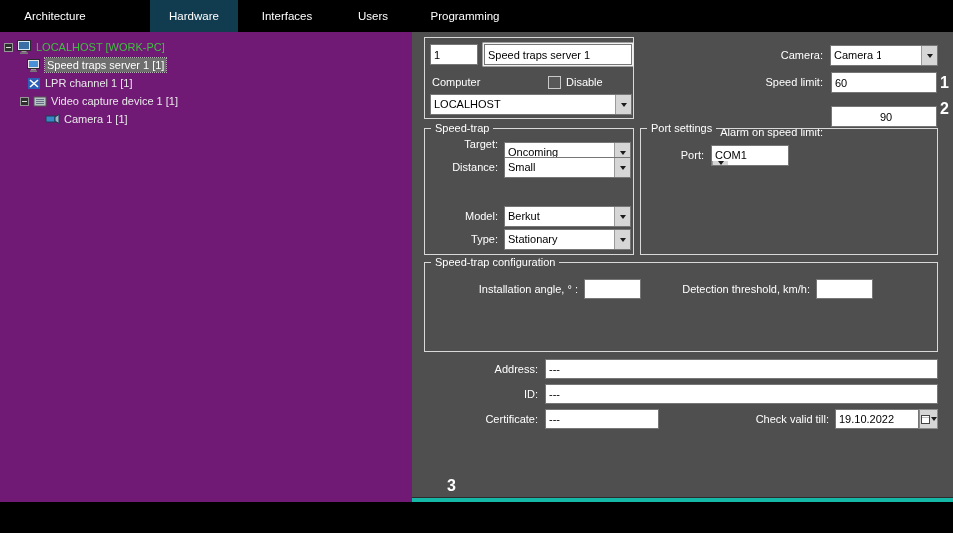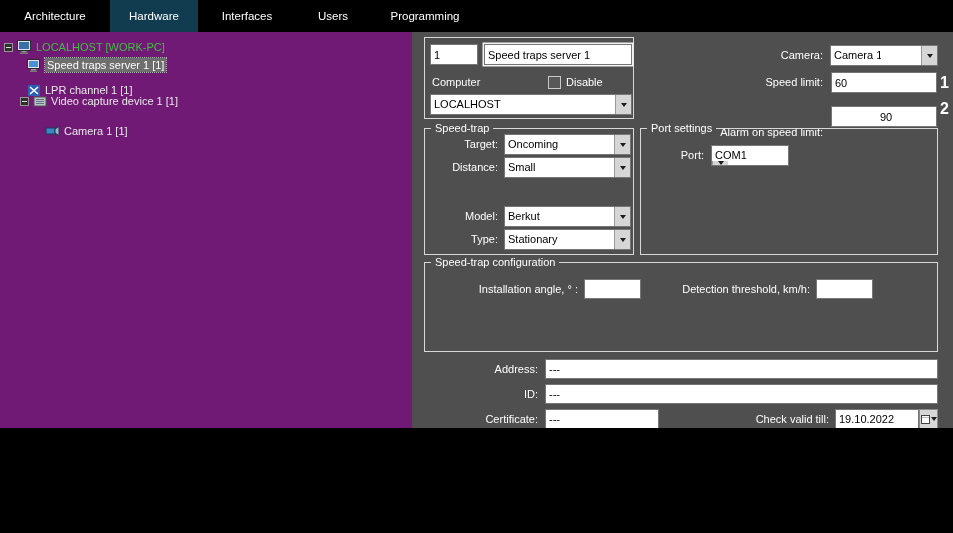--- a/index.html
+++ b/index.html
@@ -1,22 +1,22 @@
 <!DOCTYPE html>
 <html><head>
 <meta charset="utf-8">
 <style>
   html,body{margin:0;padding:0;background:#000;font-family:"Liberation Sans",sans-serif;}
-  .app{position:relative;width:953px;height:428px;overflow:hidden;background:#000;}
+  .app{position:relative;width:953px;height:502px;overflow:hidden;background:#000;}
   .abs{position:absolute;box-sizing:border-box;}
 
   
   .topbar{left:0;top:0;width:953px;height:32px;background:#000;display:flex;}
   .tab{height:32px;line-height:32px;text-align:center;color:#fff;font-size:11.5px;cursor:pointer;}
-  .tab.active{background:#113c50;}
+  .tab.active{background:#113c50;margin-left:40px;}
 
   
   .tree-panel{left:0;top:32px;width:412px;height:501px;background:#701a75;}
   .tree-row{position:absolute;height:16px;display:flex;align-items:center;font-size:11px;color:#e8e8e8;white-space:nowrap;cursor:default;}
   .twisty{width:9px;height:9px;border:1px solid #969696;background:#2f2f2f;display:flex;align-items:center;justify-content:center;margin-right:4px;box-sizing:border-box;flex:none;}
   .minus-line{width:5px;height:1px;background:#ddd;}
   .tree-icon{display:flex;align-items:center;margin-right:4px;flex:none;}
   .tree-label{line-height:14px;}
   .tree-label.green{color:#3fbf3f;}
   .tree-label.selected{background:#6e6e6e;outline:1px dotted #b5b5b5;padding:0 2px;color:#fff;}
@@ -84,21 +84,21 @@
         <svg width="14" height="13" viewBox="0 0 14 13">
             <rect x="0.5" y="0.5" width="12" height="9" fill="#e6e6e6" stroke="#2a2a2a"></rect>
             <rect x="2" y="2" width="9" height="6" fill="#4a90d9"></rect>
             <rect x="4" y="10" width="5" height="1.5" fill="#9a9a9a"></rect>
             <rect x="3" y="11.5" width="7" height="1.5" fill="#777"></rect>
           </svg>
       </span>
       <span class="tree-label selected">Speed traps server 1 [1]</span>
     </div>
 
-    <div class="tree-row" style="left:27px;top:43px;margin-top:7px;">
+    <div class="tree-row" style="left:27px;top:43px;">
       <span class="tree-icon">
         <svg width="14" height="13" viewBox="0 0 14 13">
             <rect x="1" y="1" width="12" height="11" fill="#2d5fb8"></rect>
             <path d="M3 3 L11 10 M11 3 L3 10" stroke="#fff" stroke-width="1.6"></path>
           </svg>
       </span>
       <span class="tree-label">LPR channel 1 [1]</span>
     </div>
 
     <div class="tree-row" style="left:20px;top:61px;">
@@ -107,21 +107,21 @@
         </span>
       <span class="tree-icon">
         <svg width="14" height="13" viewBox="0 0 14 13">
             <rect x="1" y="2" width="12" height="9" fill="#b9c4c6" stroke="#555"></rect>
             <path d="M3 4.5h8M3 6.5h8M3 8.5h8" stroke="#667084" stroke-width="1"></path>
           </svg>
       </span>
       <span class="tree-label">Video capture device 1 [1]</span>
     </div>
 
-    <div class="tree-row" style="left:45px;top:79px;margin-top:12px;">
+    <div class="tree-row" style="left:45px;top:79px;">
       <span class="tree-icon">
         <svg width="15" height="12" viewBox="0 0 15 12">
             <rect x="1" y="3" width="9" height="6" fill="#3a87c8" stroke="#1d3a55"></rect>
             <path d="M10 4 L14 1.5 L14 10.5 L10 8 Z" fill="#9fb4c4" stroke="#1d3a55"></path>
           </svg>
       </span>
       <span class="tree-label">Camera 1 [1]</span>
     </div>
 
   </div>
@@ -155,21 +155,21 @@
     <div class="abs annot" style="left:528px;top:41px;">1</div>
 
     <div class="abs label rlabel" style="left:300px;top:66px;width:114px;margin-top:24px;">Alarm on speed limit:</div>
     <input class="abs field" style="left: 419px; top: 74px; width: 106px; height: 21px; padding-left: 48px;" value="90">
     <div class="abs annot" style="left:528px;top:67px;">2</div>
 
     <div class="abs groupbox" style="left:12px;top:96px;width:210px;height:127px;">
       <div class="grouptitle">Speed-trap</div>
 
       <div class="abs label rlabel" style="left:0;top:5px;width:76px;">Target:</div>
-      <div class="abs combo" style="left:79px;top:5px;width:127px;height:21px;">
+      <div class="abs combo" style="left:79px;top:13px;width:127px;height:21px;">
         <span class="combo-text">Oncoming</span>
         <span class="combo-arrow">
             <span class="tri"></span>
           </span>
       </div>
 
       <div class="abs label rlabel" style="left:0;top:28px;width:76px;">Distance:</div>
       <div class="abs combo" style="left:79px;top:28px;width:127px;height:21px;gap:40px;">
         <span class="combo-text">Small</span>
         <span class="combo-arrow">

